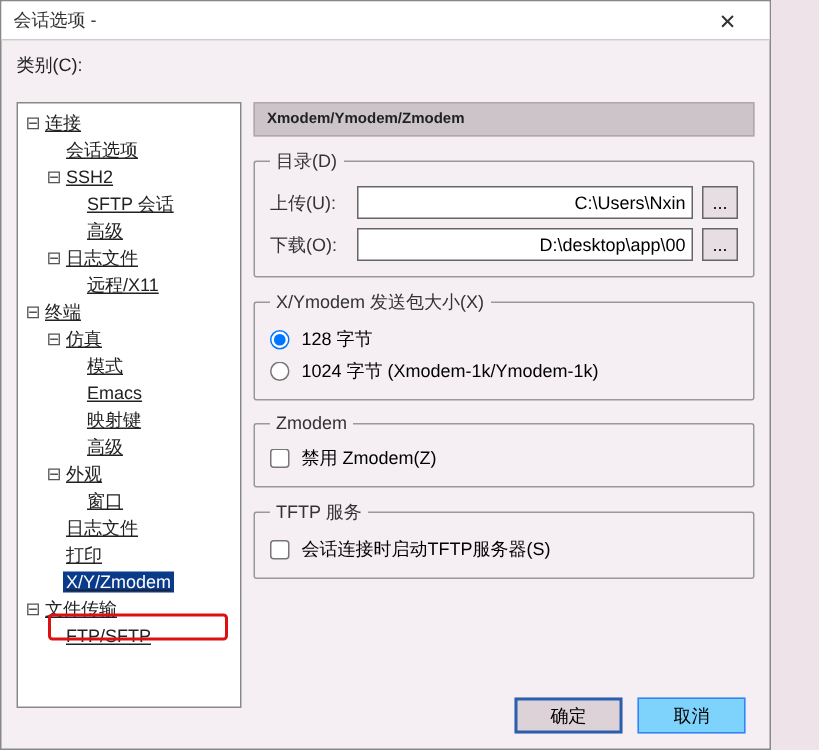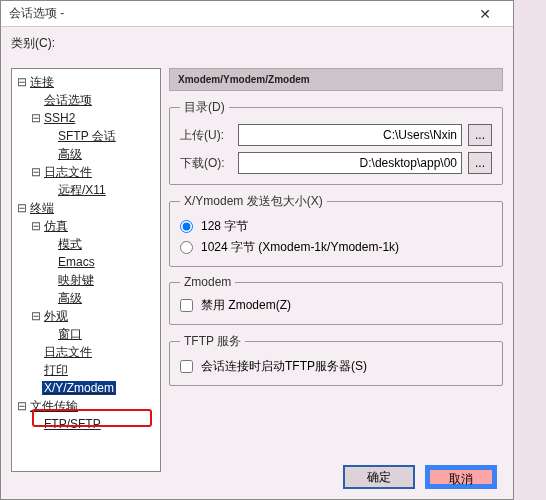--- a/index.html
+++ b/index.html
@@ -26,21 +26,21 @@
   legend { padding: 0 4px; font-size: 12px; color: #333; }
   .row { display: flex; align-items: center; gap: 6px; margin-bottom: 6px; }
   .row:last-child { margin-bottom: 0; }
   .flabel { min-width: 52px; color: #333; }
   .tinput { flex: 1; height: 22px; border: 1px solid #666; padding: 1px 4px; font-size: 12px; background: #fff; text-align: right; }
   .browse { width: 24px; height: 22px; border: 1px solid #666; background: #e6dee3; font-size: 12px; line-height: 18px; text-align: center; cursor: pointer; }
   .radio-row, .check-row { display: flex; align-items: center; gap: 4px; margin-bottom: 4px; font-size: 12px; }
   .radio-row:last-child, .check-row:last-child { margin-bottom: 0; }
   input[type=radio], input[type=checkbox] { margin: 0 4px 0 0; }
   .buttons { display: flex; justify-content: flex-end; gap: 10px; padding: 10px 6px 10px 0; }
-  .btn { width: 72px; height: 24px; border: 5px solid #3b82f6; background: #fca5a5; font-size: 12px; cursor: pointer; }
+  .btn { width: 72px; height: 24px; border: 1px solid #3b82f6; background: #7dd3fc; font-size: 12px; cursor: pointer; }
   .btn.primary { border: 2px solid #2a5fb0; background: #ddd2d8; }
 </style>
 </head>
 <body>
 
 <div class="window">
   <div class="titlebar">
     <span class="titlebar-title">会话选项  -</span>
     <span class="close">✕</span>
   </div>

